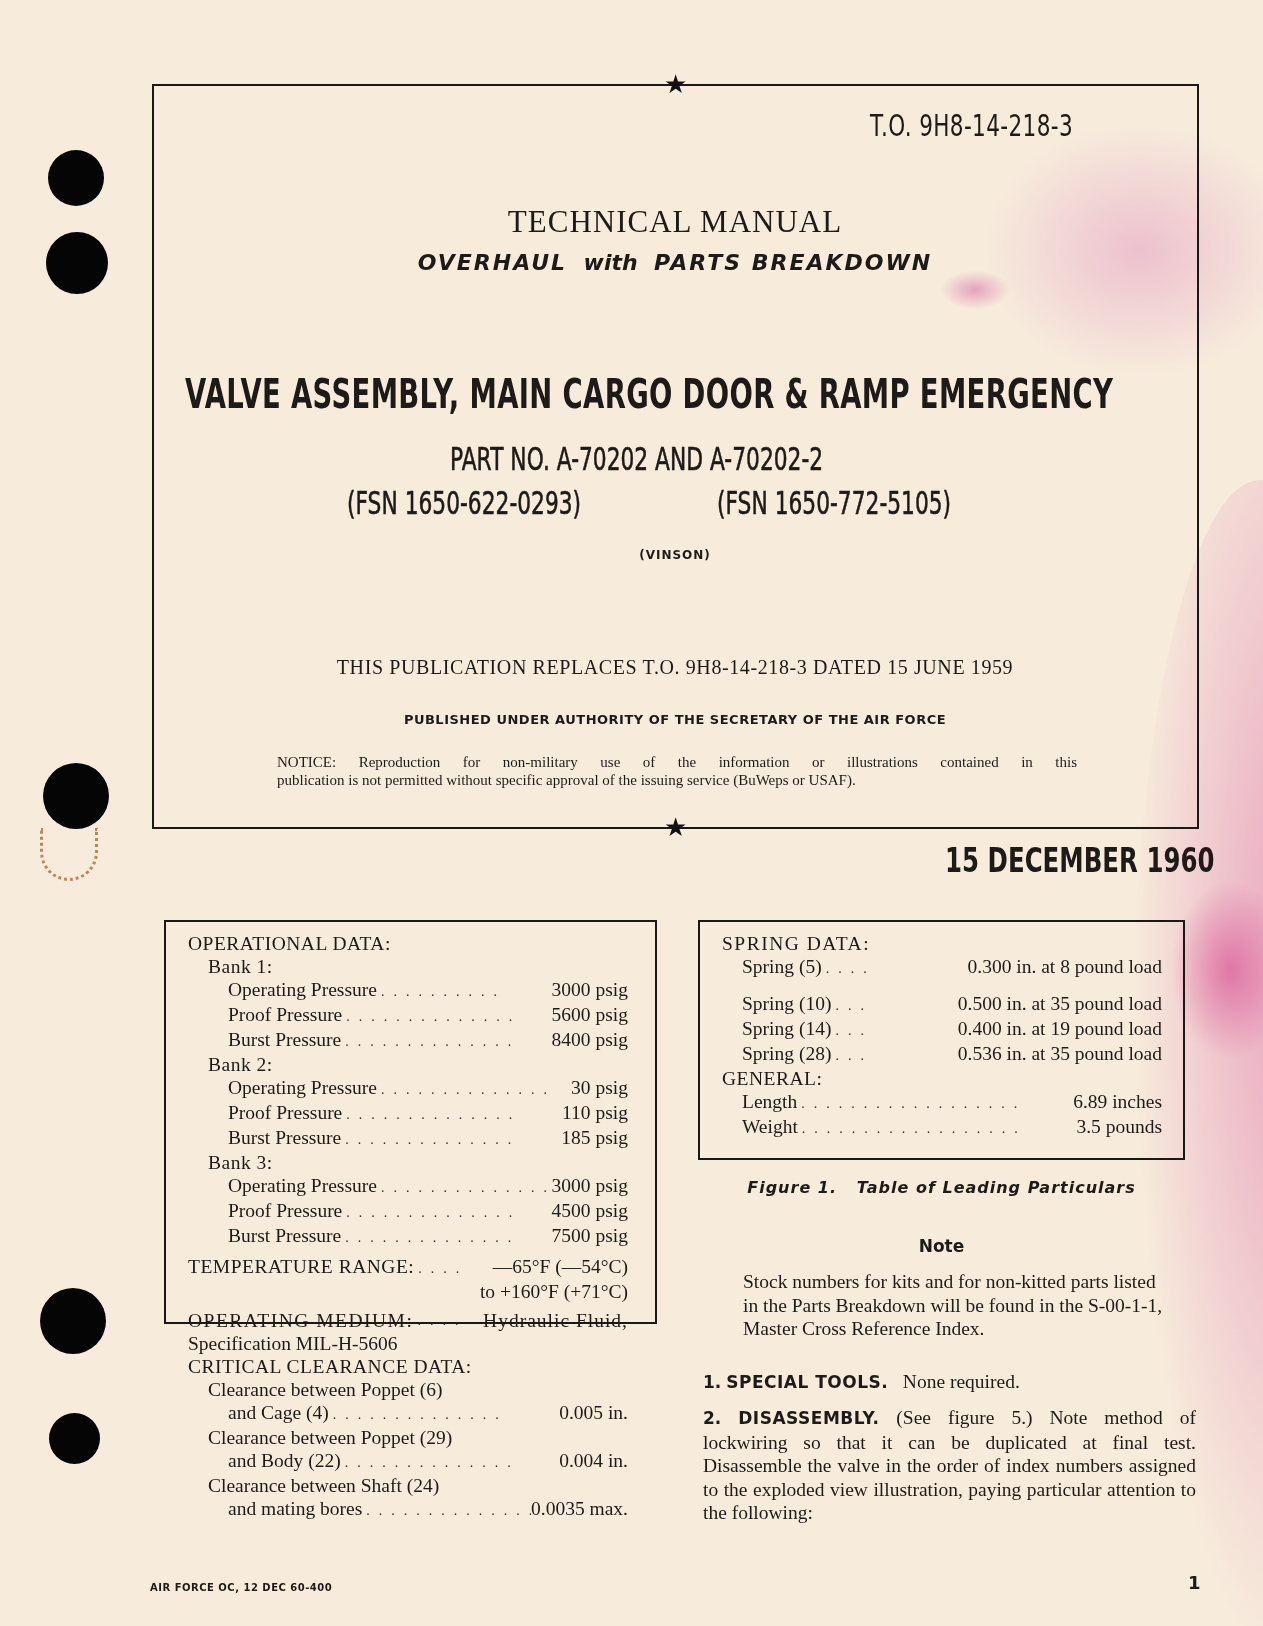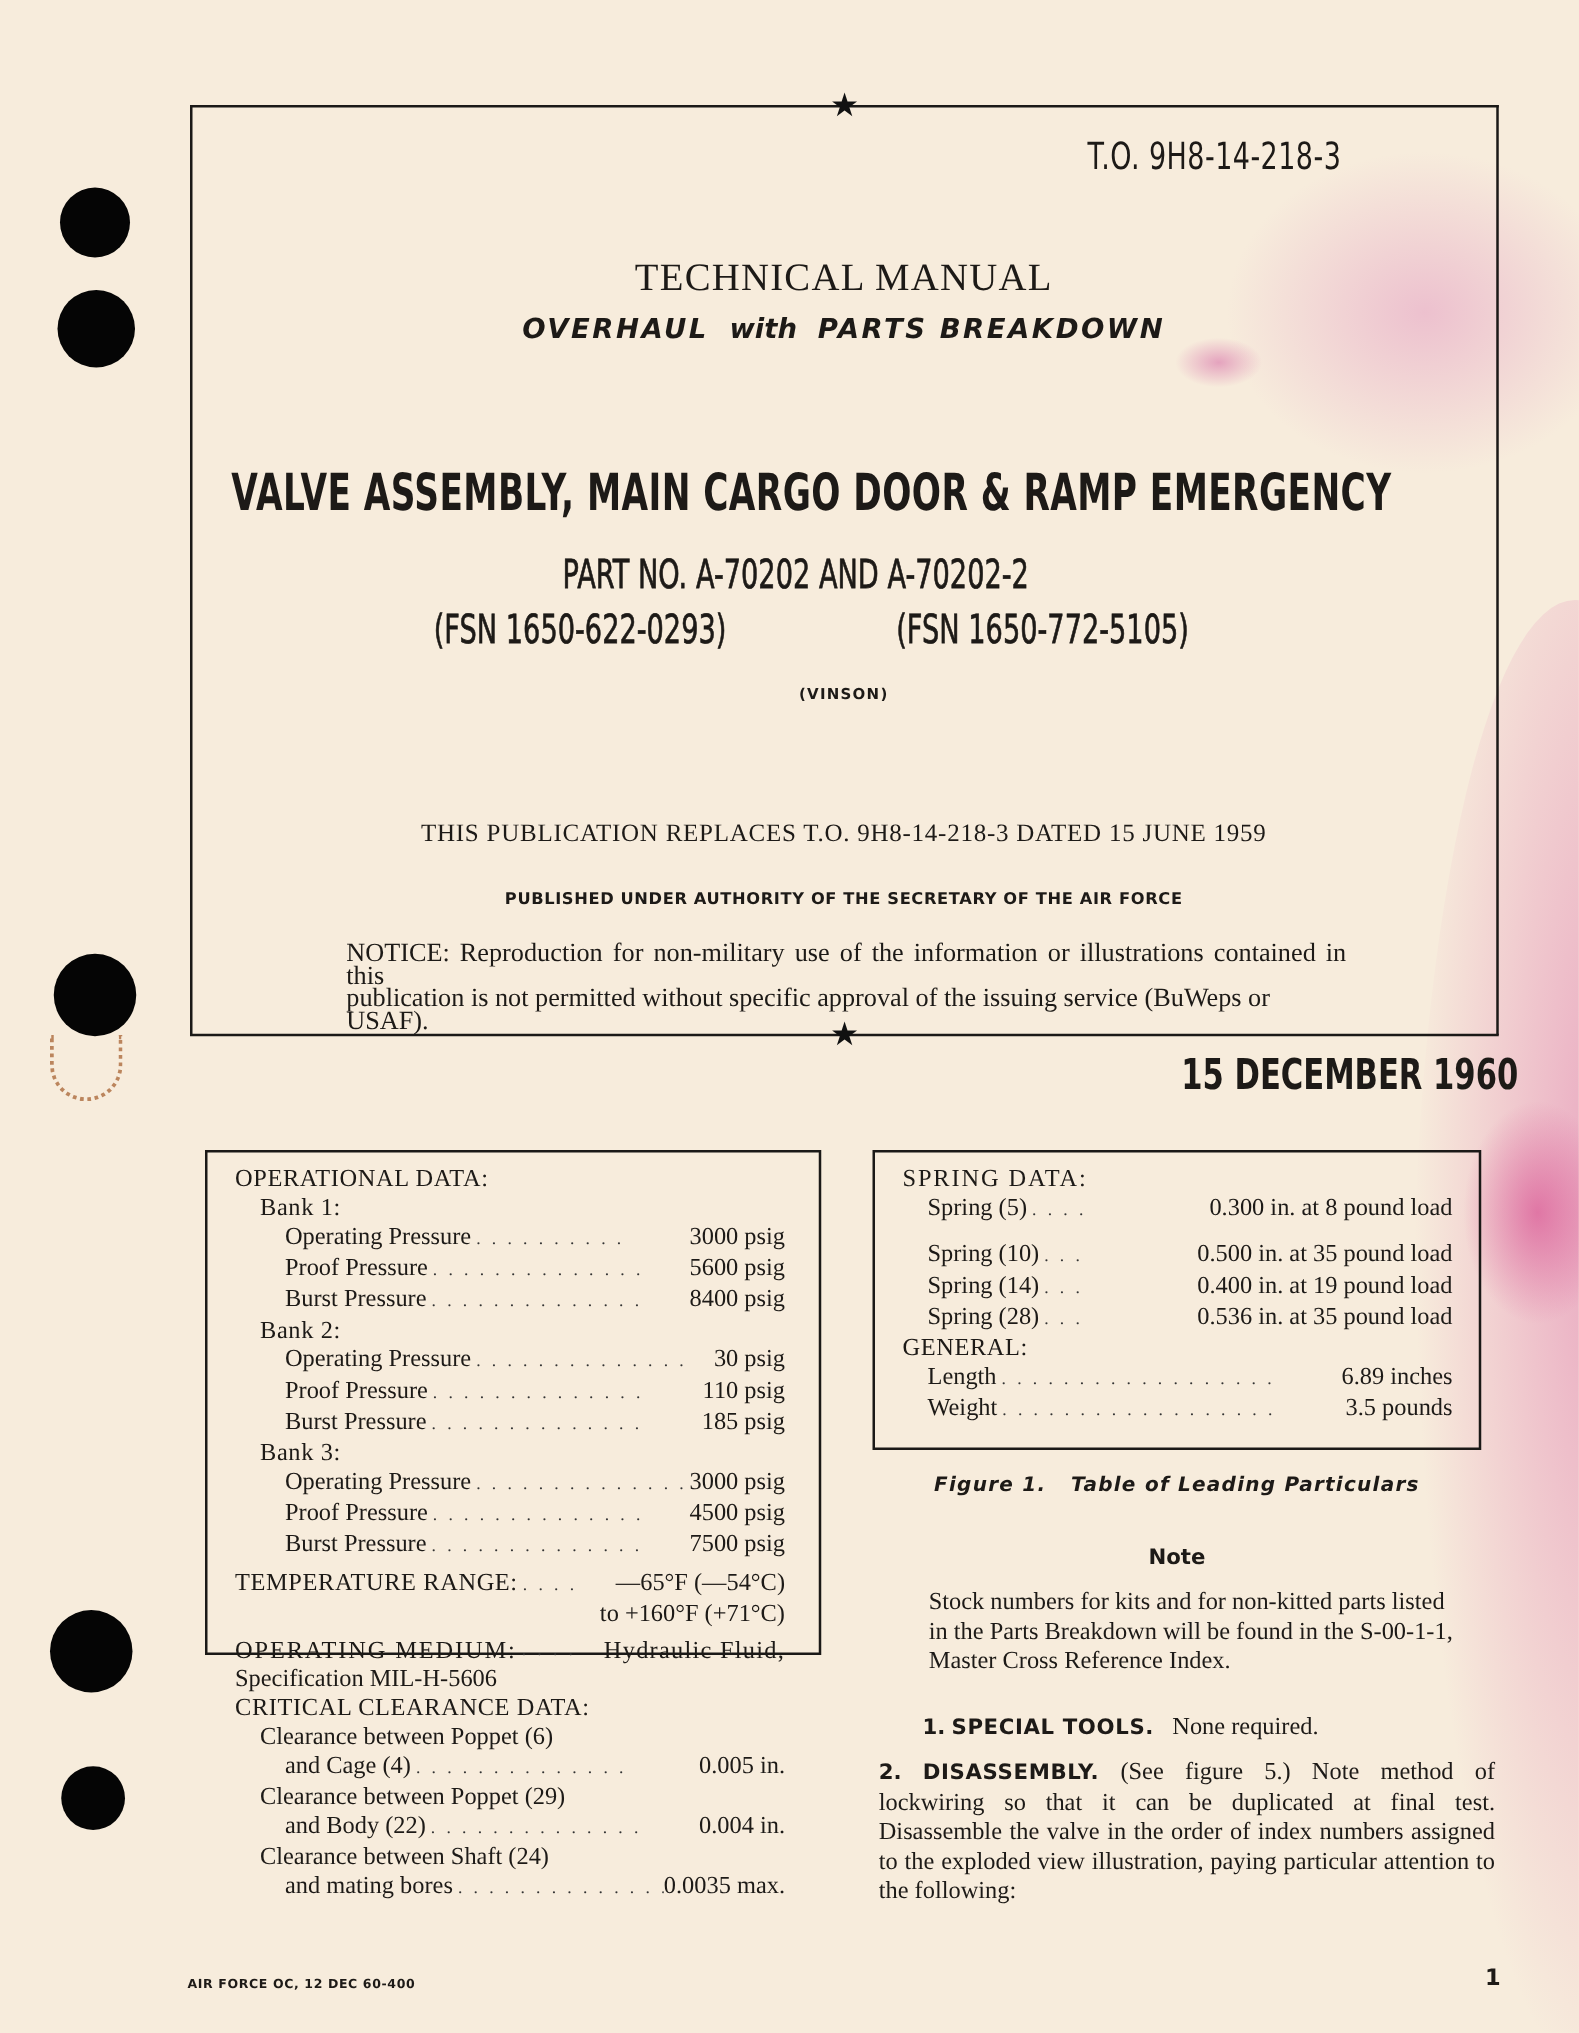--- a/index.html
+++ b/index.html
@@ -73,21 +73,21 @@
 <div class="abs" style="left:717px;top:484px;">
   <span class="cond" style="font-size:32px;font-weight:normal;transform:scaleX(0.68);-webkit-text-stroke:0.6px #1d1a17;">(FSN 1650-772-5105)</span>
 </div>
 
 <div class="abs sans-b" style="left:0;width:1350px;top:548px;text-align:center;font-size:12px;letter-spacing:1px;">(VINSON)</div>
 
 <div class="abs" style="left:0;width:1350px;top:656px;text-align:center;font-size:20px;letter-spacing:0.6px;">THIS PUBLICATION REPLACES T.O. 9H8-14-218-3 DATED 15 JUNE 1959</div>
 
 <div class="abs sans-b" style="left:0;width:1350px;top:712px;text-align:center;font-size:13px;letter-spacing:0.5px;">PUBLISHED UNDER AUTHORITY OF THE SECRETARY OF THE AIR FORCE</div>
 
-<div class="abs" style="left:277px;top:753px;width:800px;font-size:21px;line-height:18px;">
+<div class="abs" style="left:277px;top:753px;width:800px;font-size:15px;line-height:18px;">
   <div style="text-align:justify;text-align-last:justify;">NOTICE: Reproduction for non-military use of the information or illustrations contained in this</div>
   <div>publication is not permitted without specific approval of the issuing service (BuWeps or USAF).</div>
 </div>
 
 <div class="abs" style="left:945px;top:840px;">
   <span class="cond" style="font-size:34px;transform:scaleX(0.72);">15 DECEMBER 1960</span>
 </div>
 
 <div class="box" style="left:164px;top:920px;width:493px;height:404px;border-width:2.5px;">
   <div style="position:absolute;left:22px;top:10px;width:440px;">
@@ -227,21 +227,21 @@
   </div>
 </div>
 
 <div class="abs sans-bi" style="left:698px;width:487px;top:1178px;text-align:center;font-size:16px;letter-spacing:1px;white-space:pre;">Figure 1.   Table of Leading Particulars</div>
 
 <div class="abs sans-b" style="left:698px;width:487px;top:1236px;text-align:center;font-size:17px;">Note</div>
 <div class="abs" style="left:743px;top:1270px;width:420px;">
   <p class="body" style="text-align:left;">Stock numbers for kits and for non-kitted parts listed in the Parts Breakdown will be found in the S-00-1-1, Master Cross Reference Index.</p>
 </div>
 
-<div class="abs" style="left:703px;top:1370px;width:490px;margin-left:35px;">
+<div class="abs" style="left:703px;top:1370px;width:490px;">
   <p class="body">
     <span class="sans-b" style="font-size:17px;">1.</span>
     <span class="sans-b" style="font-size:17px;letter-spacing:0.5px;">SPECIAL TOOLS.</span>&nbsp;&nbsp;
     <span>None required.</span>
   </p>
 </div>
 <div class="abs" style="left:703px;top:1406px;width:493px;">
   <p class="body">
     <span class="sans-b" style="font-size:17px;">2.</span>
     <span class="sans-b" style="font-size:17px;letter-spacing:0.5px;">DISASSEMBLY.</span>

